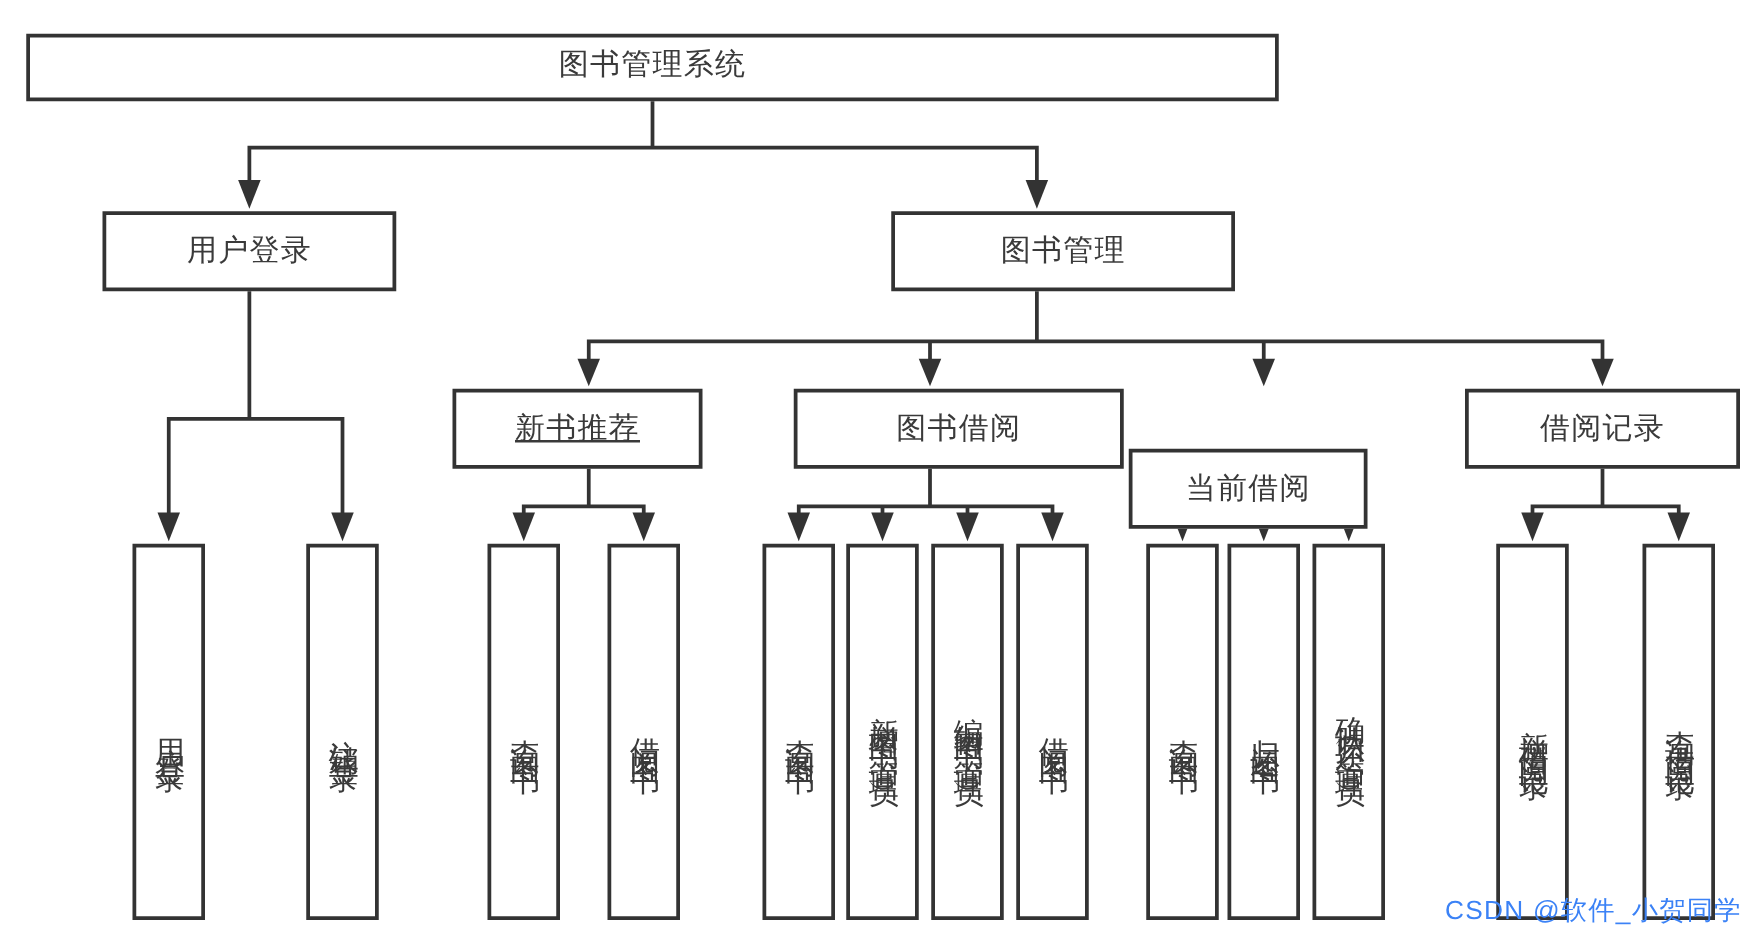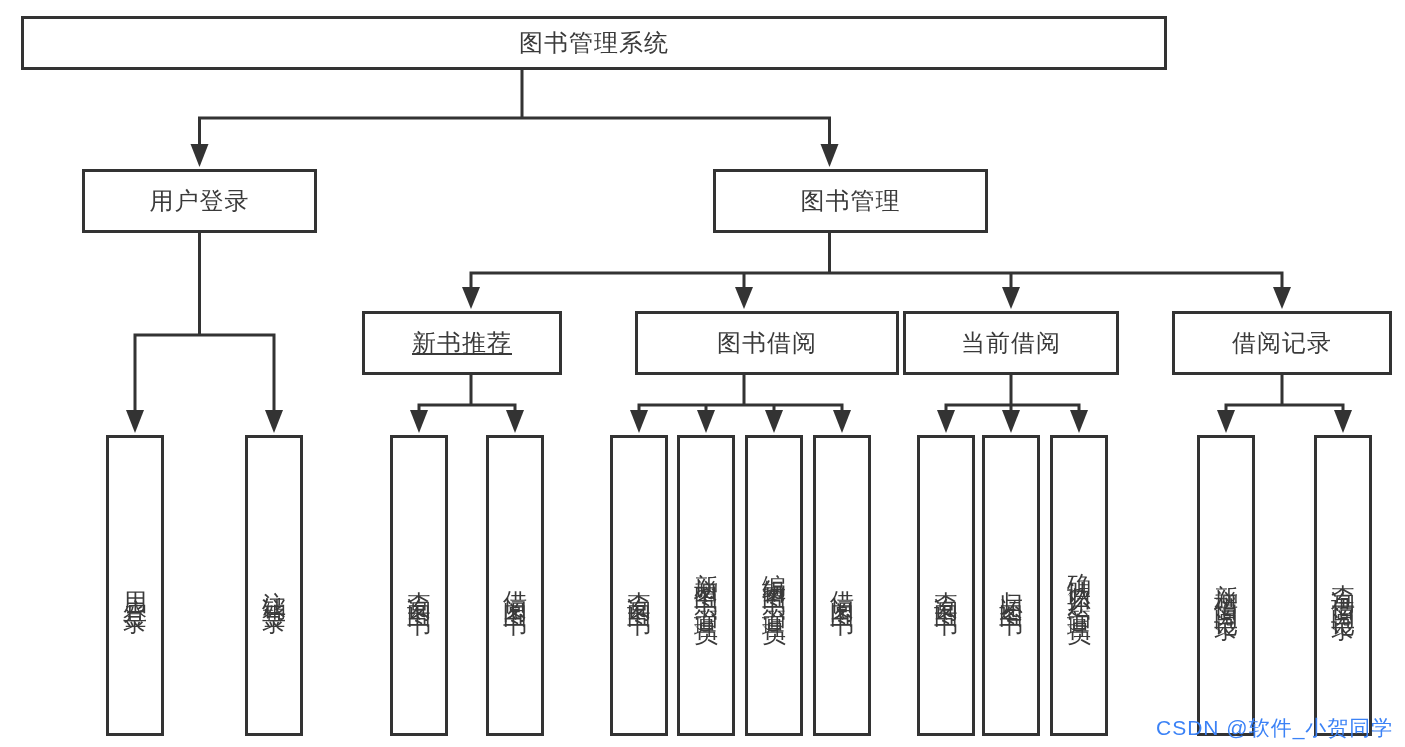--- a/index.html
+++ b/index.html
@@ -102,38 +102,38 @@
       <polygon points="765,410 783,410 774,433"></polygon>
       <polygon points="833,410 851,410 842,433"></polygon>
       <polygon points="937,410 955,410 946,433"></polygon>
       <polygon points="1002,410 1020,410 1011,433"></polygon>
       <polygon points="1070,410 1088,410 1079,433"></polygon>
       <polygon points="1217,410 1235,410 1226,433"></polygon>
       <polygon points="1334,410 1352,410 1343,433"></polygon>
     </g>
   </svg>
 
-  <div class="node hbox" style="left:21px; top:16px; width:1146px; height:54px;">
+  <div class="node hbox" style="left:21px; top:27px; width:1002px; height:54px;font-family:Liberation Mono, monospace;">
     <span>图书管理系统</span>
   </div>
 
   <div class="node hbox" style="left:82px; top:169px; width:235px; height:64px;">
     <span>用户登录</span>
   </div>
   <div class="node hbox" style="left:713px; top:169px; width:275px; height:64px;">
     <span>图书管理</span>
   </div>
 
   <div class="node hbox l3" style="left:362px; width:200px;text-decoration:underline;">
     <span>新书推荐</span>
   </div>
   <div class="node hbox l3" style="left:635px; width:264px;">
     <span>图书借阅</span>
   </div>
-  <div class="node hbox l3" style="left:903px; width:216px;">
+  <div class="node hbox l3" style="left:903px; width:191px;margin-top:48px;">
     <span>当前借阅</span>
   </div>
   <div class="node hbox l3" style="left:1172px; width:220px;text-align:center;">
     <span>借阅记录</span>
   </div>
 
   <div class="node vbox" style="left:106px;">
     <span>用户登录</span>
   </div>
   <div class="node vbox" style="left:245px;">

